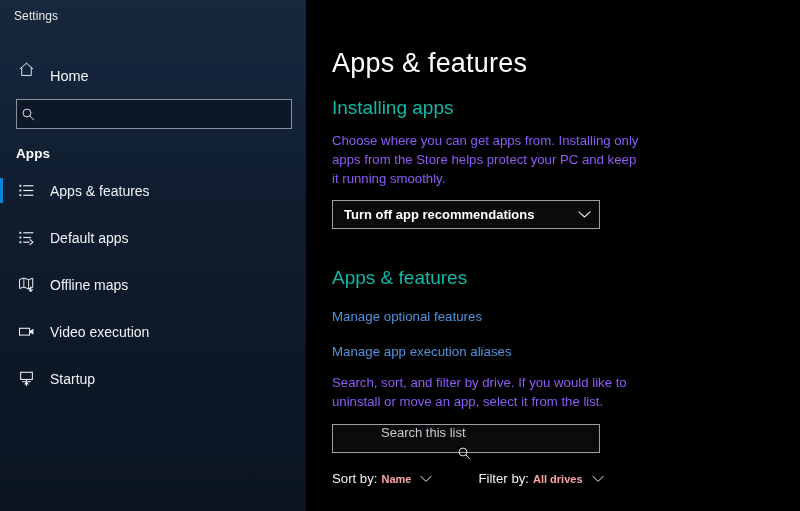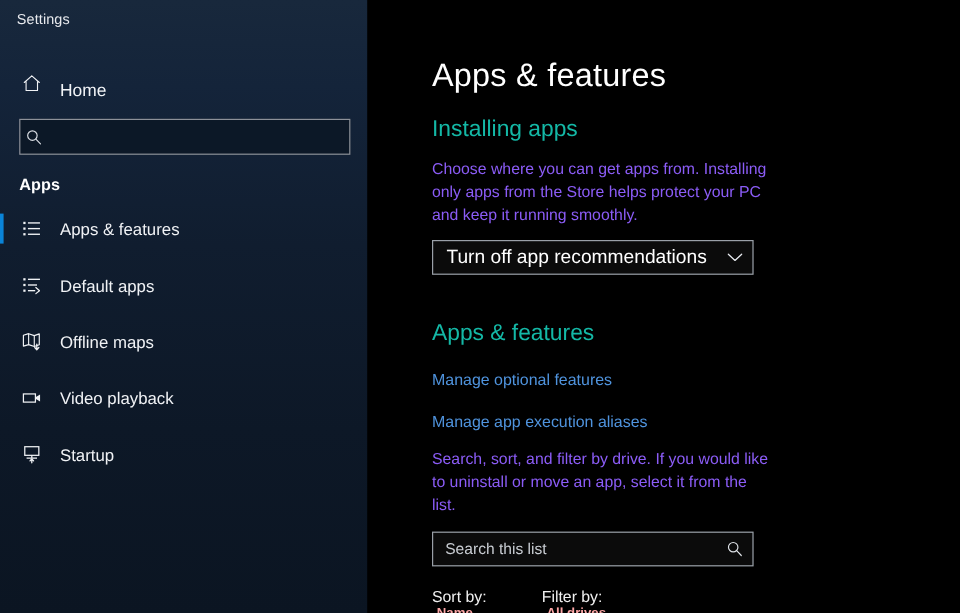--- a/index.html
+++ b/index.html
@@ -14,21 +14,20 @@
     font-family: "Liberation Sans", sans-serif;
     color: #ffffff;
     -webkit-font-smoothing: antialiased;
   }
   #app {
     position: relative;
     width: 644px;
     height: 511px;
     display: flex;
     background: #000000;
-    gap: 28px;
   }
 
   
   .sidebar {
     position: relative;
     width: 306px;
     height: 511px;
     flex: 0 0 306px;
     background: linear-gradient(180deg, #18283c 0%, #14243a 14%, #101d2f 40%, #0d1827 70%, #0b1522 100%);
     overflow: hidden;
@@ -195,23 +194,24 @@
     border: 1px solid #9aa0a8;
     background: #0b0b0b;
     display: flex;
     align-items: center;
     box-sizing: border-box;
     cursor: default;
   }
   .combo-label {
     flex: 1 1 auto;
     padding-left: 11px;
-    font-size: 16px;
+    font-size: 13px;
     color: #ffffff;
     white-space: nowrap;
+    font-weight: bold;
   }
   .combo-chev {
     flex: 0 0 30px;
     display: flex;
     align-items: center;
     justify-content: center;
   }
 
   .link {
     display: block;
@@ -227,20 +227,21 @@
 
   .list-search {
     margin-top: 13px;
     width: 268px;
     height: 29px;
     border: 1px solid #9aa0a8;
     background: #0b0b0b;
     display: flex;
     align-items: center;
     box-sizing: border-box;
+    flex-direction: column;
   }
   .list-search input {
     flex: 1 1 auto;
     background: transparent;
     border: none;
     outline: none;
     color: #ffffff;
     font-family: "Liberation Sans", sans-serif;
     font-size: 13px;
     padding: 0 4px 0 10px;
@@ -251,22 +252,22 @@
     opacity: 1;
   }
 
   .sortfilter {
     display: flex;
     align-items: center;
     margin-top: 18px;
   }
   .sf-group {
     display: flex;
+    align-items: center;
     cursor: default;
-    flex-direction: column;
   }
   .sf-group.filter { margin-left: 46px; }
   .sf-prefix {
     font-size: 13.2px;
     color: #f0f0f0;
   }
   .sf-value {
     font-size: 11px;
     font-weight: bold;
     color: #fca5a5;
@@ -358,21 +359,21 @@
 
 
       <div class="nav-item">
 
         <span class="nav-ico">
           <svg width="17" height="17" viewBox="0 0 18 18">
             <rect x="1.6" y="5.6" width="10.6" height="7.2" fill="none" stroke="#f0f2f5" stroke-width="1.1"></rect>
             <path d="M12.6 8.3 L16.3 6.1 V12.3 L12.6 10.1 Z" fill="#f0f2f5"></path>
           </svg>
         </span>
-        <span class="nav-label">Video playback</span>
+        <span class="nav-label">Video execution</span>
       </div>
 
       <div class="nav-item">
 
         <span class="nav-ico">
           <svg width="17" height="17" viewBox="0 0 18 18">
             <rect x="2.8" y="2.4" width="12.4" height="7.6" fill="none" stroke="#f0f2f5" stroke-width="1.1"></rect>
             <line x1="9" y1="10" x2="9" y2="12.4" stroke="#f0f2f5" stroke-width="1.1"></line>
             <line x1="4.4" y1="12.4" x2="13.6" y2="12.4" stroke="#f0f2f5" stroke-width="1.1"></line>
             <path d="M9 16.6 V13.4 M7.4 14.9 L9 13.2 L10.6 14.9" fill="none" stroke="#f0f2f5" stroke-width="1.15" stroke-linecap="round" stroke-linejoin="round"></path>

